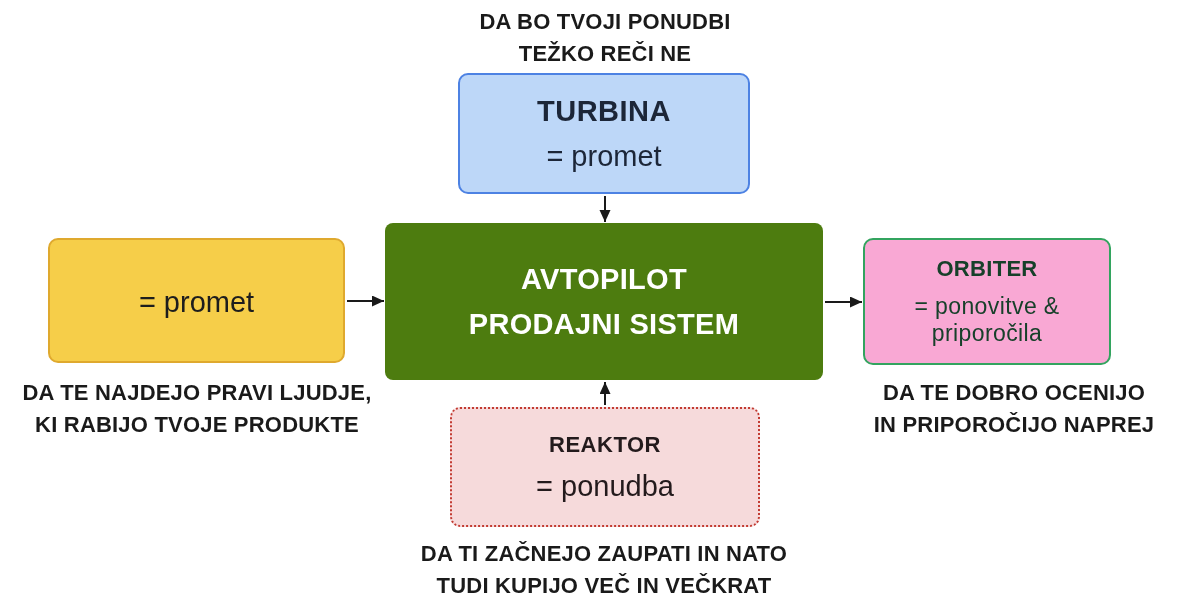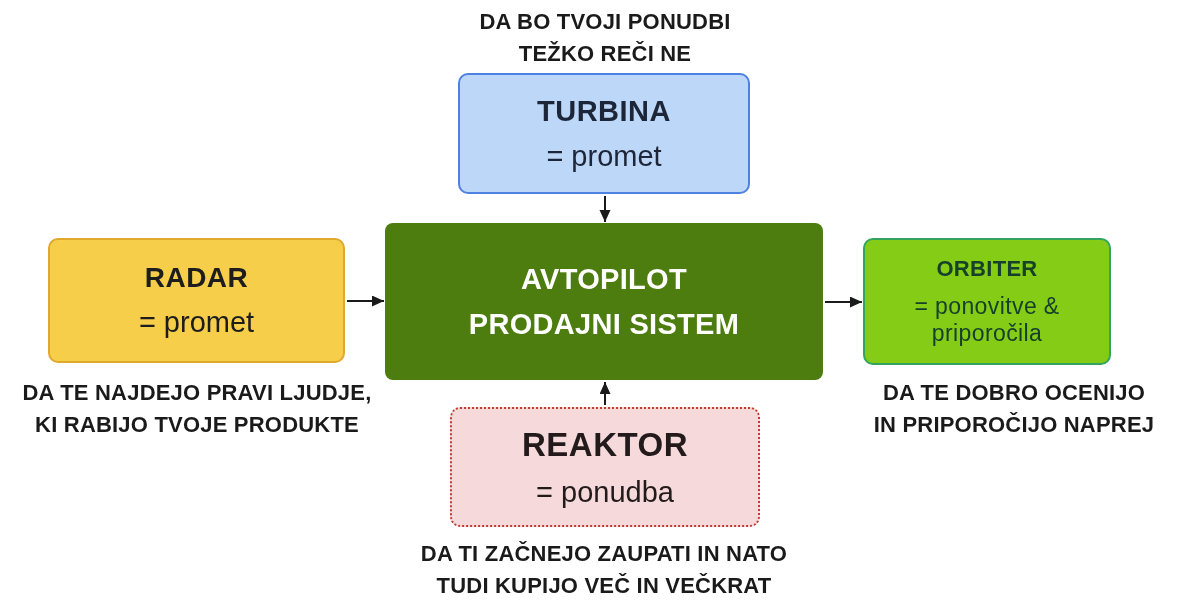--- a/index.html
+++ b/index.html
@@ -14,26 +14,26 @@
   #box-turbina .title { font-size:29px; letter-spacing:0.5px; }
   #box-turbina .subtitle { font-size:29px; margin-top:4px; }
 
   #box-center { left:385px; top:223px; width:438px; height:157px; background:#4d7c0f; border-radius:8px; color:#ffffff; }
   #box-center .title { font-size:29px; line-height:37px; letter-spacing:0.3px; }
 
   #box-radar { left:48px; top:238px; width:297px; height:125px; background:#f6ce49; border:2px solid #dfa92e; color:#1d1d1d; }
   #box-radar .title { font-size:28px; letter-spacing:0.5px; }
   #box-radar .subtitle { font-size:29px; margin-top:4px; }
 
-  #box-orbiter { left:863px; top:238px; width:248px; height:127px; background:#84cc16; border:2px solid #33a45f; color:#17402a; }
+  #box-orbiter { left:863px; top:238px; width:248px; height:127px; background:#f9a8d4; border:2px solid #33a45f; color:#17402a; }
   #box-orbiter .title { font-size:22px; letter-spacing:0.3px; }
   #box-orbiter .subtitle { font-size:23px; margin-top:3px; letter-spacing:0.4px; }
 
   #box-reaktor { left:450px; top:407px; width:310px; height:120px; background:#f6dadb; border:2px dotted #c23b32; color:#231a1c; }
-  #box-reaktor .title { font-size:33px; letter-spacing:0.5px; }
+  #box-reaktor .title { font-size:22px; letter-spacing:0.5px; }
   #box-reaktor .subtitle { font-size:29px; margin-top:4px; }
 
   #caption-top { left:405px; top:6px; width:400px; }
   #caption-left { left:10px; top:377px; width:374px; }
   #caption-right { left:834px; top:377px; width:360px; }
   #caption-bottom { left:404px; top:538px; width:400px; }
 </style>
 </head>
 <body>
 
@@ -60,21 +60,20 @@
     <div class="title">TURBINA</div>
     <div class="subtitle">= promet</div>
   </div>
 
   <div class="box" id="box-center">
     <div class="title">AVTOPILOT</div>
     <div class="title">PRODAJNI SISTEM</div>
   </div>
 
   <div class="box" id="box-radar">
-    <div class="title">RADAR</div>
     <div class="subtitle">= promet</div>
   </div>
 
   <div class="box" id="box-orbiter">
     <div class="title">ORBITER</div>
     <div class="subtitle">= ponovitve &amp; priporočila</div>
   </div>
 
   <div class="box" id="box-reaktor">
     <div class="title">REAKTOR</div>

